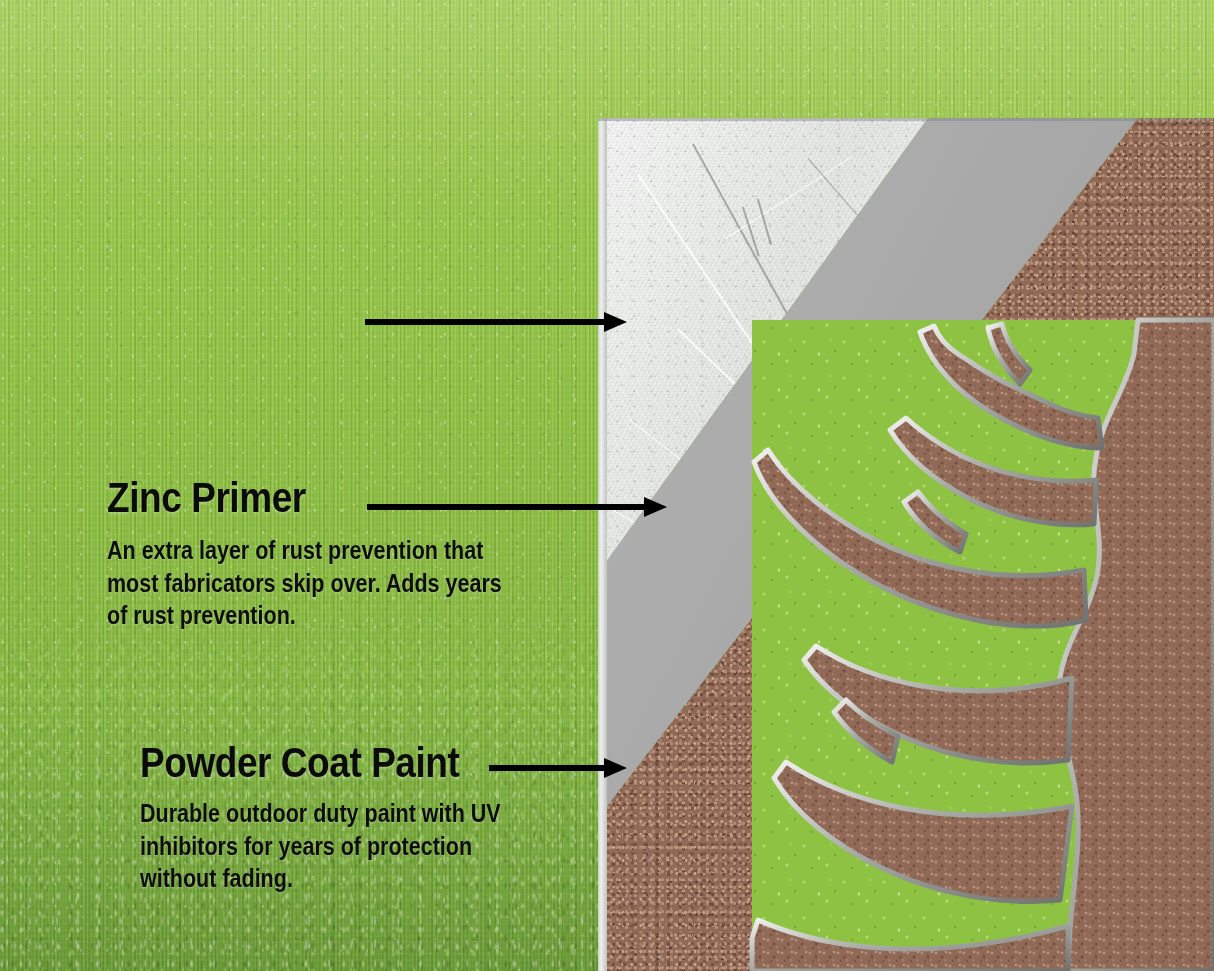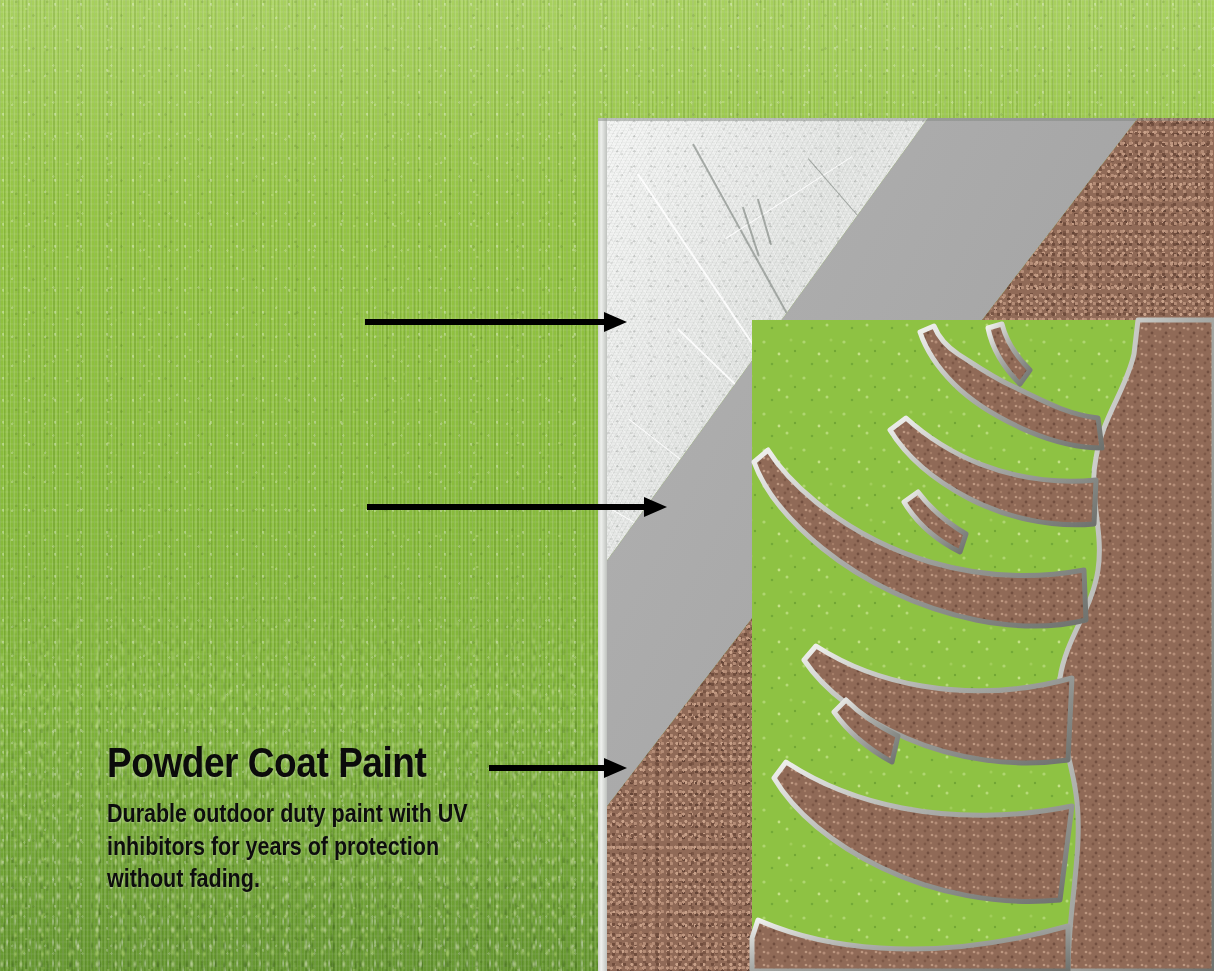--- a/index.html
+++ b/index.html
@@ -347,22 +347,30 @@
           M300,618 C280,608 262,596 248,582 L236,594
           C250,614 272,632 294,644 Z"></path>
       </g>
     </svg>
 
     <div class="sheet-edge"></div>
     <div class="sheet-top-edge"></div>
   </div>
 
 
-
-  <div class="callout" style="left:107px; top:742px;">
+  <div class="callout" style="left:107px; top:477px;">
+    <h2>Zinc Primer</h2>
+    <p style="margin-top:16px;">
+      <span>An extra layer of rust prevention that</span>
+      <span>most fabricators skip over. Adds years</span>
+      <span>of rust prevention.</span>
+    </p>
+  </div>
+
+  <div class="callout" style="left:107px; top:742px;padding-left:33px;">
     <h2>Powder Coat Paint</h2>
     <p style="margin-top:14px;">
       <span>Durable outdoor duty paint with UV</span>
       <span>inhibitors for years of protection</span>
       <span>without fading.</span>
     </p>
   </div>
 
   <div class="arrow" style="left:365px; top:314px; width:262px;">
     <div class="shaft" style="width:241px;"></div>

